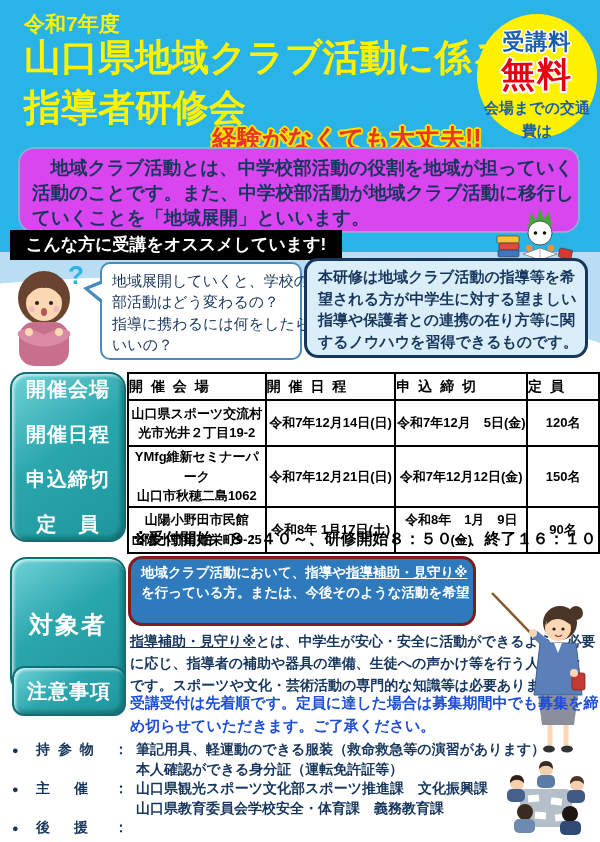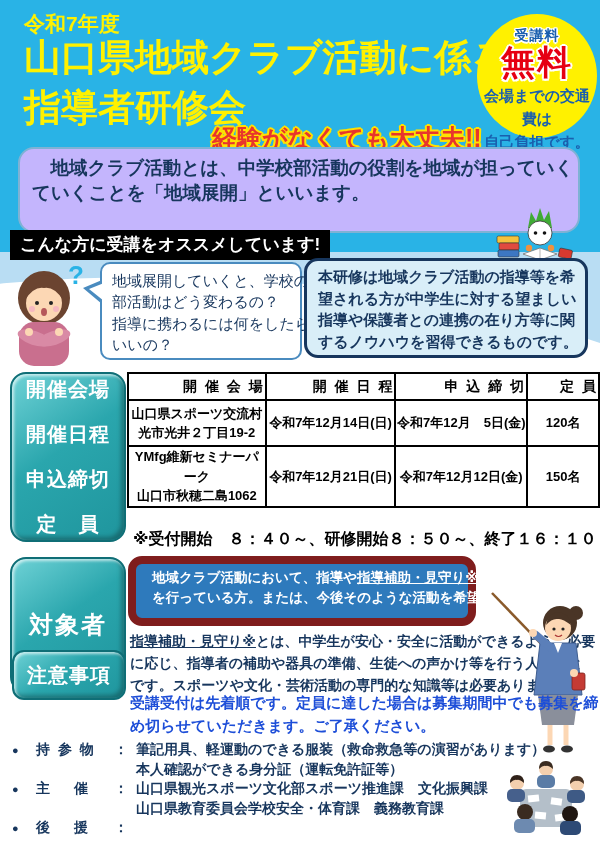--- a/index.html
+++ b/index.html
@@ -10,71 +10,71 @@
   .bg-band{position:absolute;left:0;top:252px;width:600px;height:118px;background:#b9ddf3;}
   .bg-sweep{position:absolute;left:-600px;top:277px;width:1500px;height:660px;background:#ffffff;border-radius:50%;}
   
   .year{position:absolute;left:24px;top:10px;font-size:21px;font-weight:bold;color:#fff100;}
   .title1{position:absolute;left:24px;top:33px;font-size:37px;font-weight:bold;color:#fff100;white-space:nowrap;}
   .title2{position:absolute;left:24px;top:83px;font-size:37px;font-weight:bold;color:#fff100;white-space:nowrap;}
   .subtitle{position:absolute;left:212px;top:101px;font-size:25px;font-weight:bold;color:#e8352c;white-space:nowrap;
     text-shadow:-2px 0 #ffe100,2px 0 #ffe100,0 -2px #ffe100,0 2px #ffe100,
      -1.5px -1.5px #ffe100,1.5px -1.5px #ffe100,-1.5px 1.5px #ffe100,1.5px 1.5px #ffe100;margin-top:21px;}
   .badge{position:absolute;left:477px;top:14px;width:120px;height:124px;background:#fff100;border-radius:50%;text-align:center;}
-  .badge-label{margin-top:13px;font-size:14px;font-weight:bold;color:#1a5fae;letter-spacing:1px;
+  .badge-label{margin-top:13px;font-size:22px;font-weight:bold;color:#1a5fae;letter-spacing:1px;
     text-shadow:-1.5px 0 #fff,1.5px 0 #fff,0 -1.5px #fff,0 1.5px #fff,-1px -1px #fff,1px -1px #fff,-1px 1px #fff,1px 1px #fff;}
   .badge-main{font-size:34px;font-weight:bold;color:#e60012;line-height:1.05;letter-spacing:2px;
     text-shadow:-2px 0 #fff,2px 0 #fff,0 -2px #fff,0 2px #fff,-1.5px -1.5px #fff,1.5px -1.5px #fff,-1.5px 1.5px #fff,1.5px 1.5px #fff;}
   .badge-note{font-size:15px;font-weight:bold;color:#1a5fae;line-height:1.55;margin-top:3px;}
   
-  .intro-box{position:absolute;left:18px;top:147px;width:562px;height:86px;background:#c4b5fd;
+  .intro-box{position:absolute;left:18px;top:147px;width:562px;height:86px;background:#d946ef;
     border:2px solid #7fb2d4;border-radius:16px;padding:6px 0 0 12px;box-sizing:border-box;}
   .intro-line{font-size:18.5px;font-weight:600;color:#17365d;line-height:1.36;white-space:nowrap;}
   
   .banner{position:absolute;left:10px;top:230px;background:#000;color:#fff;font-size:17px;font-weight:bold;
-    padding:3px 10px 4px;white-space:nowrap;}
+    padding:3px 16px 4px;white-space:nowrap;}
   
   .bubble{position:absolute;left:100px;top:262px;width:202px;height:98px;background:#fff;border:2px solid #4a8bbf;
     border-radius:10px;padding:6px 0 0 10px;box-sizing:border-box;}
   .bubble-line{font-size:15px;font-weight:500;color:#17365d;line-height:1.43;white-space:nowrap;}
   .tail-border{position:absolute;left:-19px;top:16px;width:0;height:0;border-top:8px solid transparent;
     border-bottom:16px solid transparent;border-right:19px solid #4a8bbf;}
   .tail-fill{position:absolute;left:-13px;top:19px;width:0;height:0;border-top:6px solid transparent;
     border-bottom:12px solid transparent;border-right:15px solid #fff;}
   .overview-box{position:absolute;left:304px;top:258px;width:284px;height:100px;background:#d9eef8;
     border:3px solid #17365d;border-radius:14px;padding:7px 0 0 11px;box-sizing:border-box;}
   .overview-line{font-size:15px;font-weight:bold;color:#17365d;line-height:1.44;white-space:nowrap;font-family:Liberation Mono, monospace;}
   
   .teal{background:linear-gradient(145deg,#6fd2d6 0%,#2aa6ad 45%,#1f959d 100%);border:2px solid #0f6e76;
     box-shadow:inset 2px 2px 3px rgba(255,255,255,.65), inset -3px -3px 4px rgba(0,0,0,.28);}
   .sidebar{position:absolute;left:10px;top:372px;width:112px;height:166px;border-radius:16px;
     display:flex;flex-direction:column;justify-content:center;align-items:center;gap:8px;}
   .sidebar-line{font-size:20px;font-weight:bold;color:#fff;line-height:37px;letter-spacing:1px;}
   
   .vtable{position:absolute;left:127px;top:372px;border-collapse:collapse;background:#fff;}
   .vtable th,.vtable td{border:2px solid #000;padding:0;}
-  .vtable th{height:25px;font-size:14px;font-weight:bold;color:#000;text-align:right;letter-spacing:2px;}
+  .vtable th{height:25px;font-size:14px;font-weight:bold;color:#000;text-align:left;letter-spacing:2px;}
   .vtable td{height:44px;font-size:13px;font-weight:bold;color:#000;text-align:center;line-height:1.5;}
   .col-venue{width:136px;}
   .col-date{width:128px;margin-top:40px;}
   .col-deadline{width:130px;}
   .col-cap{width:70px;font-size:14px;}
   .time-note{position:absolute;left:133px;top:529px;font-size:16px;font-weight:bold;color:#000;white-space:nowrap;}
   
   .target-label{position:absolute;left:10px;top:557px;width:112px;height:132px;border-radius:16px;
     display:flex;align-items:center;justify-content:center;font-size:24px;font-weight:bold;color:#fff;letter-spacing:2px;}
-  .target-box{position:absolute;left:128px;top:556px;width:348px;height:70px;background:#2e7abc;border:8px solid #7f1d1d;
-    border-radius:14px;color:#fff;font-weight:bold;font-size:13.5px;line-height:1.48;padding:4px 0 0 16px;box-sizing:border-box;}
+  .target-box{position:absolute;left:128px;top:556px;width:348px;height:70px;background:#2e7abc;border:3px solid #7f1d1d;
+    border-radius:14px;color:#fff;font-weight:bold;font-size:13.5px;line-height:1.48;padding:4px 0 0 10px;box-sizing:border-box;}
   .target-box .u{text-decoration:underline;}
   .target-box div{white-space:nowrap;}
   .target-note{position:absolute;left:130px;top:631px;font-size:14px;font-weight:bold;color:#17365d;line-height:1.56;}
   .target-note .u{text-decoration:underline;}
   .target-note div{white-space:nowrap;}
   
-  .caution-label{position:absolute;left:12px;top:650px;width:110px;height:46px;border-radius:12px;
+  .caution-label{position:absolute;left:12px;top:666px;width:110px;height:46px;border-radius:12px;
     display:flex;align-items:center;justify-content:center;font-size:20px;font-weight:bold;color:#fff;letter-spacing:1px;}
   .caution-text{position:absolute;left:130px;top:692px;font-size:15px;font-weight:bold;color:#1d4ed8;line-height:1.5;}
   .caution-text div{white-space:nowrap;}
   
   .footer{position:absolute;left:12px;top:740px;width:576px;color:#17365d;font-weight:bold;font-size:14px;}
   .f-item{display:flex;}
   .f-bullet{width:24px;font-size:11px;line-height:19.5px;padding-top:1px;}
   .f-label{width:78px;line-height:19.5px;letter-spacing:2px;white-space:nowrap;}
   .f-colon{width:22px;line-height:19.5px;}
   .f-lines{flex:1;}
@@ -99,20 +99,21 @@
     <div class="badge-label">受講料</div>
     <div class="badge-main">無料</div>
     <div class="badge-note">
       <div>会場までの交通費は</div>
       <div>自己負担です。</div>
     </div>
   </div>
 
   <div class="intro-box">
     <div class="intro-line">　地域クラブ活動とは、中学校部活動の役割を地域が担っていく</div>
+    <div class="intro-line">活動のことです。また、中学校部活動が地域クラブ活動に移行し</div>
     <div class="intro-line">ていくことを「地域展開」といいます。</div>
   </div>
 
   <div class="banner">こんな方に受講をオススメしています!</div>
 
   <svg class="illu" style="left:495px;top:206px;" width="85" height="56" viewBox="0 0 85 56">
     <rect x="2" y="30" width="22" height="7" rx="1.5" fill="#f5c23c" stroke="#333" stroke-width="0.6"></rect>
     <rect x="4" y="37" width="20" height="7" rx="1.5" fill="#e04a3f" stroke="#333" stroke-width="0.6"></rect>
     <rect x="3" y="44" width="21" height="7" rx="1.5" fill="#3d77c2" stroke="#333" stroke-width="0.6"></rect>
     <polygon points="33,22 36,6 41,15 45,2 49,14 54,5 57,22" fill="#3faa34"></polygon>
@@ -184,20 +185,29 @@
       <td class="col-cap">120名</td>
     </tr>
     <tr>
       <td class="col-venue">
         <div>YMfg維新セミナーパーク</div>
         <div>山口市秋穂二島1062</div>
       </td>
       <td class="col-date">令和7年12月21日(日)</td>
       <td class="col-deadline">令和7年12月12日(金)</td>
       <td class="col-cap">150名</td>
+    </tr>
+    <tr>
+      <td class="col-venue">
+        <div>山陽小野田市民館</div>
+        <div>山陽小野田市栄町9-25</div>
+      </td>
+      <td class="col-date">令和8年 1月17日(土)</td>
+      <td class="col-deadline">令和8年　1月　9日(金)</td>
+      <td class="col-cap">90名</td>
     </tr>
   </tbody>
     </table>
 
   <div class="time-note">※受付開始　８：４０～、研修開始８：５０～、終了１６：１０</div>
 
   <div class="target-label teal">対象者</div>
   <div class="target-box">
     <div><span>地域クラブ活動において、指導や</span><span class="u">指導補助・見守り※</span></div>
     <div>を行っている方。または、今後そのような活動を希望</div>

